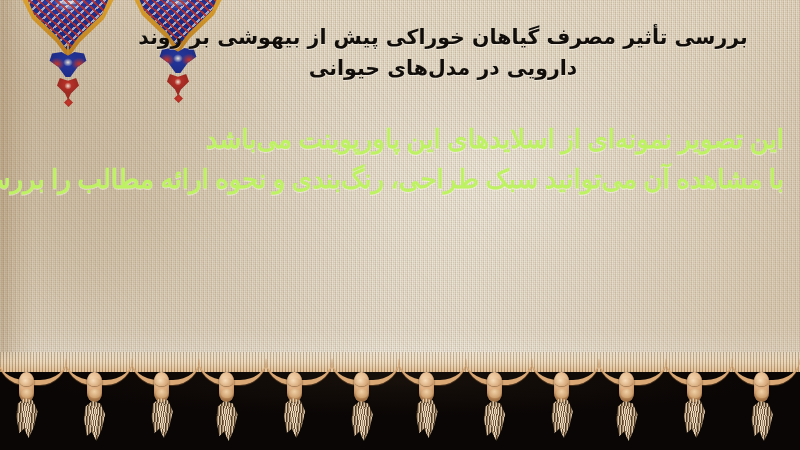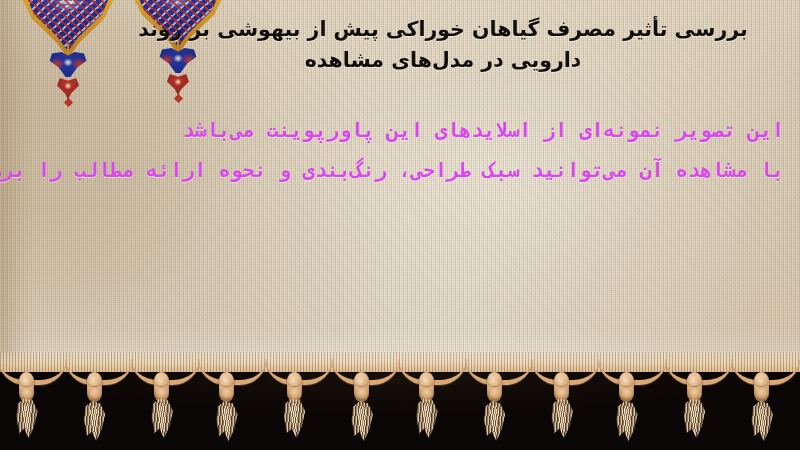--- a/index.html
+++ b/index.html
@@ -195,40 +195,40 @@
     background:radial-gradient(circle,#c9372b 0%,#96251d 100%);
     clip-path:polygon(50% 0%,100% 50%,50% 100%,0% 50%);
   }
   .orn-med .stem{
     position:absolute;left:49px;top:70px;width:2px;height:10px;
     background:#c08a2c;
   }
 
   
   .text-layer{
-    position:absolute;left:0;top:0;width:800px;height:374px;
+    position:absolute;left:0;top:8px;width:800px;height:374px;
     direction:rtl;
   }
   .title{
     position:absolute;right:12px;top:14px;width:690px;
     text-align:center;
     font-family:"DejaVu Sans", sans-serif;
     font-size:20.5px;font-weight:700;line-height:31px;
     color:#100d0a;
     letter-spacing:0px;
     text-shadow:0 1px 0 rgba(255,250,240,.55);
   }
   .body-block{
     position:absolute;right:16px;top:112px;width:778px;
     text-align:right;
   }
   .body-line{
-    font-family:Liberation Mono, monospace;
-    font-size:20px;font-weight:700;line-height:40px;
-    color:#d946ef;
+    font-family:Liberation Serif, serif;
+    font-size:26px;font-weight:700;line-height:40px;
+    color:#bef264;
     white-space:nowrap;
     text-shadow:0 1px 0 rgba(255,250,240,.5);
   }
   .body-line.l1{padding-left:0;}
 </style>
 </head>
 <body>
 
 <div id="slide">
 
@@ -257,21 +257,21 @@
       <div class="stem"></div>
       <div class="pend1"></div>
       <div class="pend2"></div>
       <div class="pend3"></div>
     </div>
   </div>
 
   <div class="text-layer">
     <div class="title">
       <div>بررسی تأثیر مصرف گیاهان خوراکی پیش از بیهوشی بر روند</div>
-      <div>دارویی در مدل‌های مشاهده</div>
+      <div>دارویی در مدل‌های حیوانی</div>
     </div>
     <div class="body-block">
       <div class="body-line l1">این تصویر نمونه‌ای از اسلایدهای این پاورپوینت می‌باشد</div>
       <div class="body-line">با مشاهده آن می‌توانید سبک طراحی، رنگ‌بندی و نحوه ارائه مطالب را بررسی نمایید</div>
     </div>
   </div>
 
   <div class="carpet-edge"></div>
   <div class="black-ground"></div>
 

